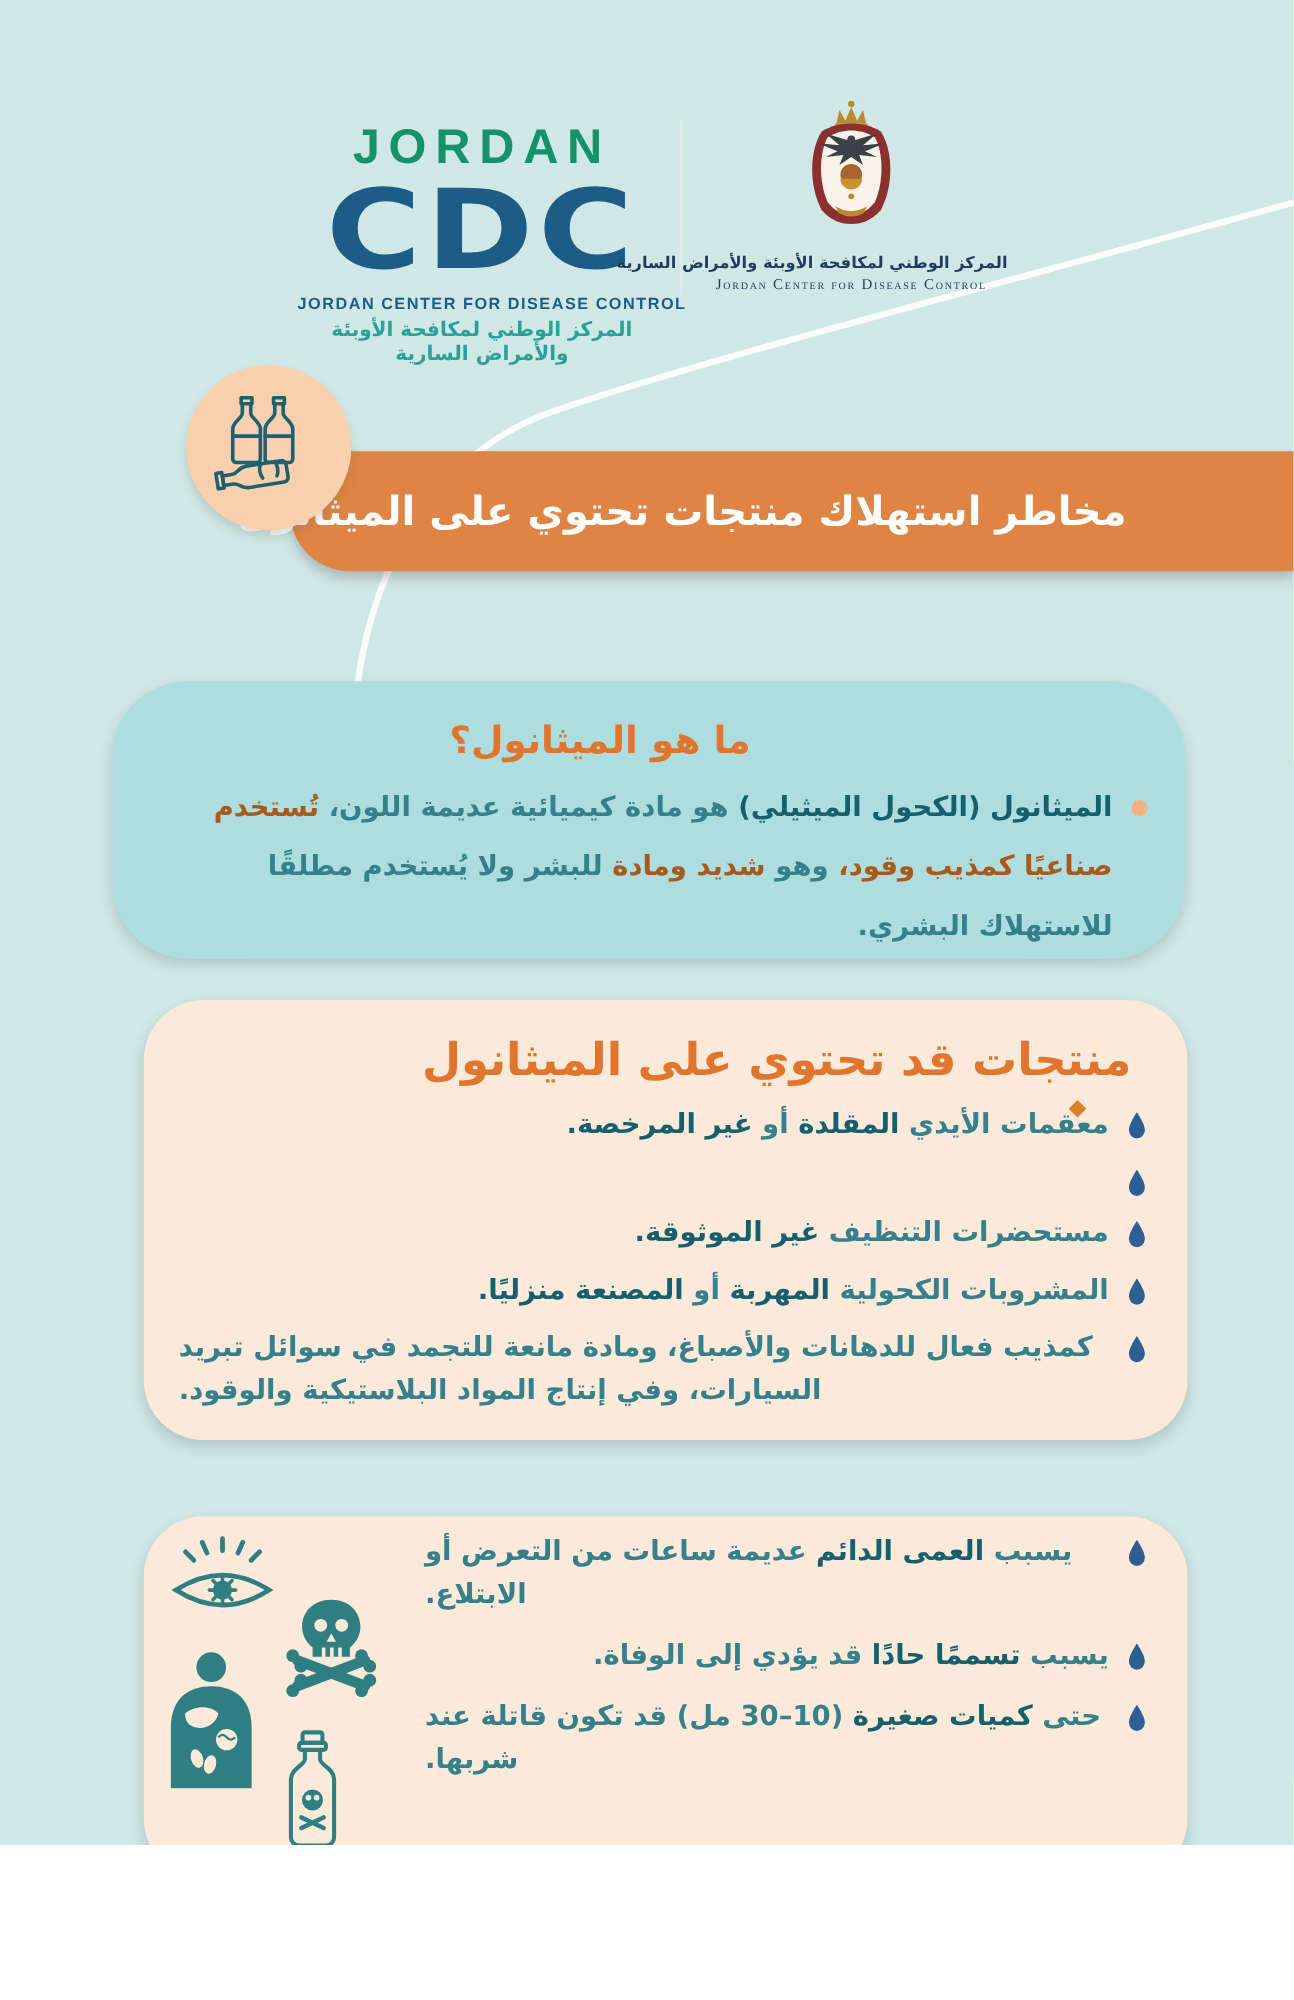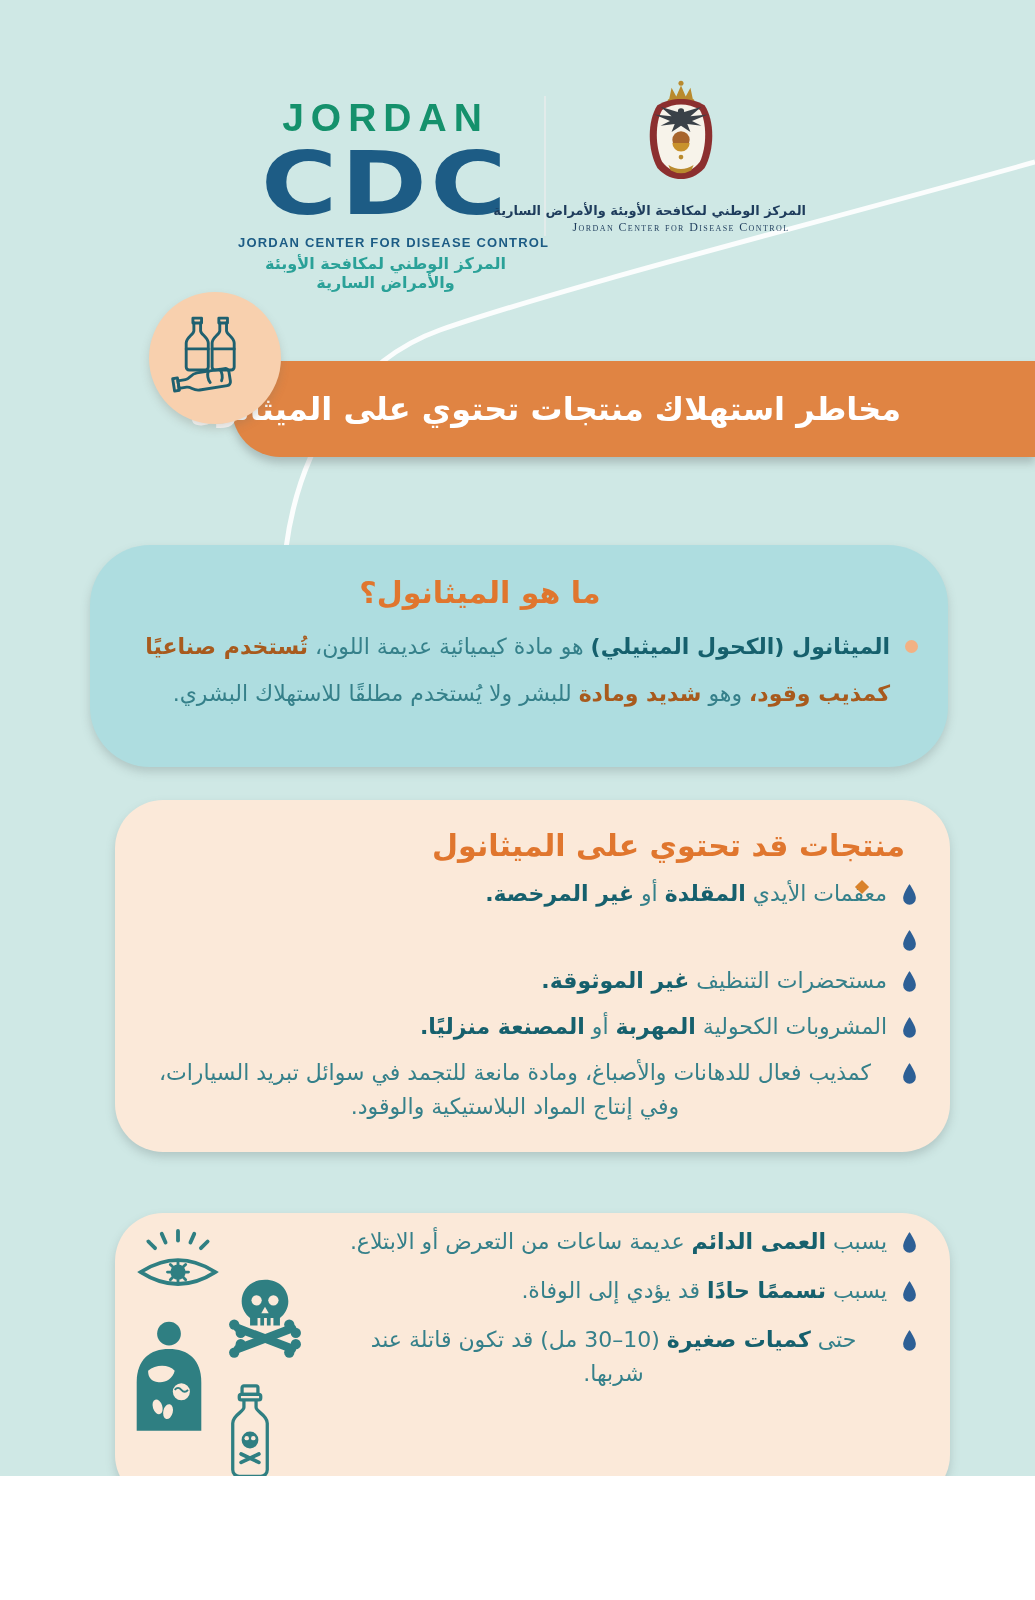--- a/index.html
+++ b/index.html
@@ -50,32 +50,32 @@
   .heading{color:var(--heading-orange);font-weight:bold;text-align:right;margin:0;}
 
   .card-teal{left:90px;top:545px;width:858px;height:222px;background:var(--teal-card);border-radius:60px;}
   .card-teal .heading{font-size:30px;padding:30px 78px 0 0;text-align:center;}
   .para-row{display:flex;gap:15px;align-items:flex-start;padding:13px 30px 0 52px;}
   .dot-bullet{flex:none;width:13px;height:13px;border-radius:50%;background:#f2b183;margin-top:17px;}
   .para{margin:0;font-size:22px;line-height:2.15;color:var(--body-teal);text-align:right;}
 
   .card-peach{background:var(--peach-card);border-radius:48px;}
   .card-products{left:115px;top:800px;width:835px;height:352px;}
-  .card-products .heading{font-size:30px;padding:28px 45px 0 0;}
+  .card-products .heading{font-size:36px;padding:28px 45px 0 0;}
   .card-dangers{left:115px;top:1213px;width:835px;height:290px;}
   .card-dangers .heading{font-size:30px;padding:24px 45px 0 0;}
 
   .bullets{list-style:none;margin:14px 0 0;padding:0 32px 0 28px;}
   .card-dangers .bullets{margin-top:12px;padding-left:225px;}
   .bullet-row{display:flex;gap:14px;align-items:flex-start;margin-bottom:12px;
-              font-size:22px;line-height:1.55;color:var(--body-teal);text-align:center;}
+              font-size:22px;line-height:1.55;color:var(--body-teal);text-align:left;}
   .card-dangers .bullet-row{margin-bottom:15px;}
   .drop{flex:none;margin-top:6px;}
 
-  .seg-r{font-weight:normal;}
+  .seg-r{font-weight:bold;}
   .seg-bt{color:var(--bold-teal);font-weight:bold;}
   .seg-bb{color:var(--bold-brown);font-weight:bold;}
 
   .diamond-decor{position:absolute;left:742px;top:82px;width:10px;height:10px;background:#d9822b;transform:rotate(45deg);}
 
   .danger-icons{position:absolute;left:0;top:0;width:300px;height:290px;pointer-events:none;}
   .di{position:absolute;}
   .di-eye{left:20px;top:14px;}
   .di-skull{left:108px;top:62px;}
   .di-body{left:16px;top:108px;}

